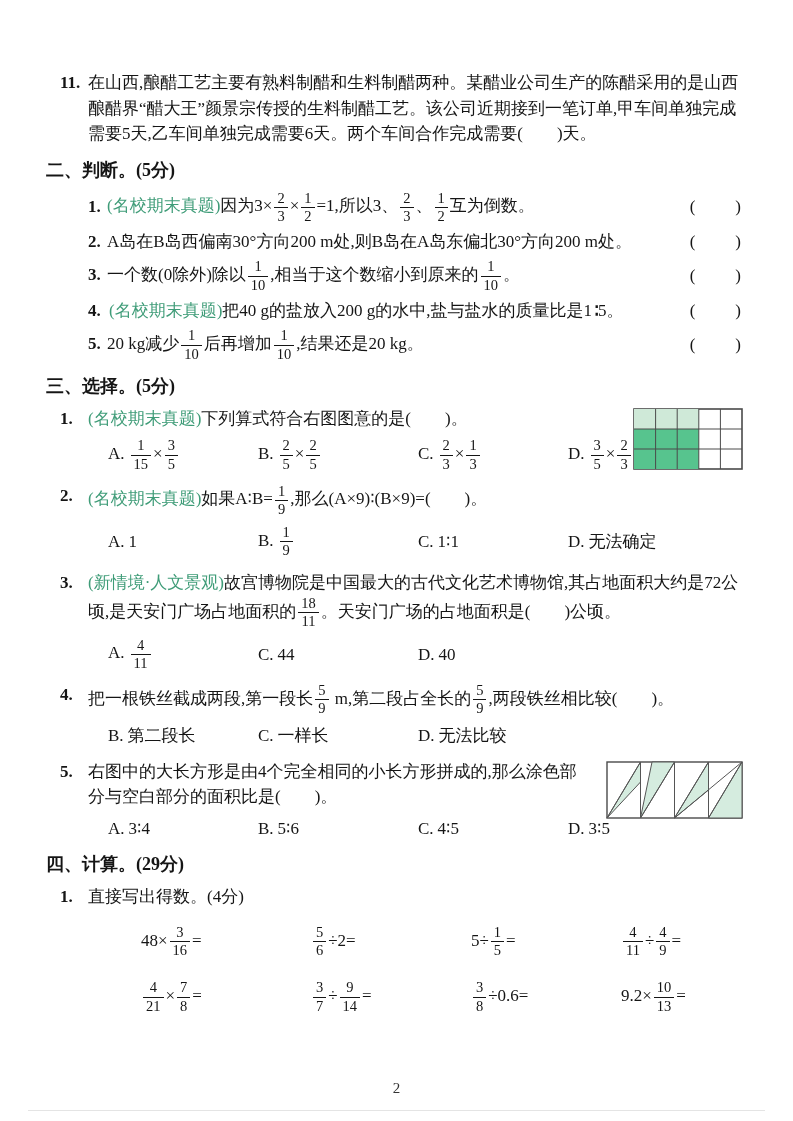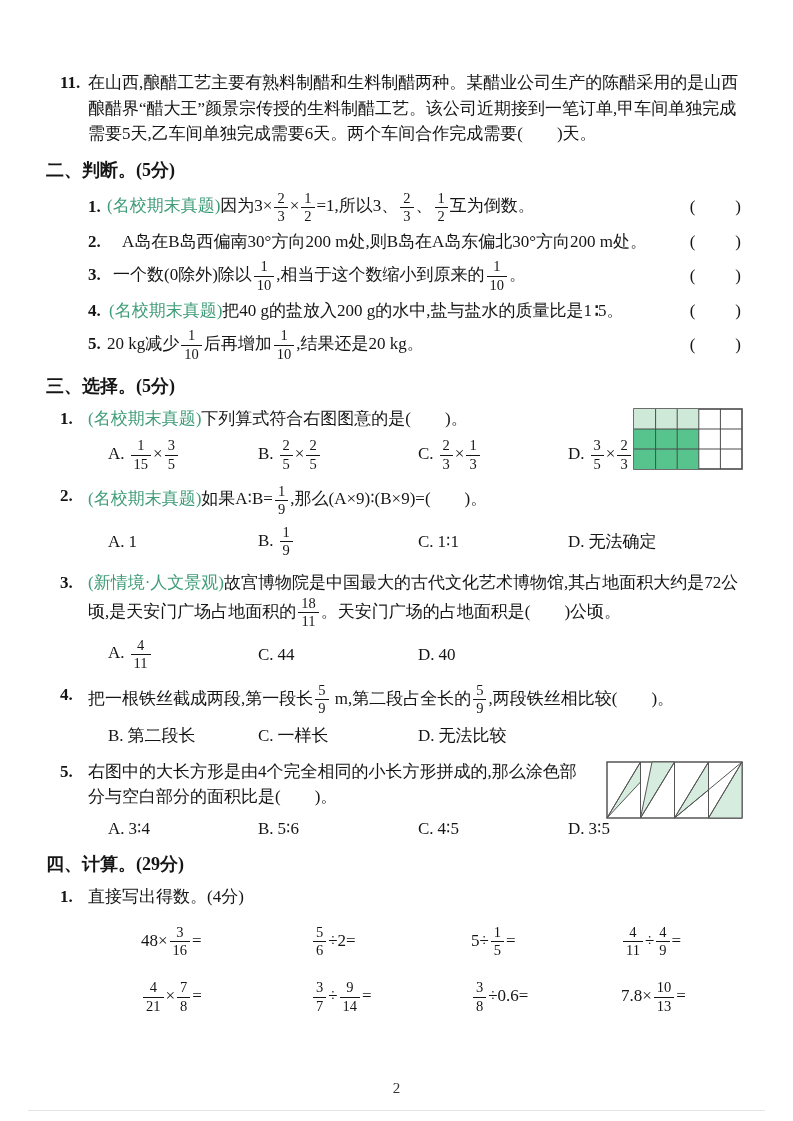--- a/index.html
+++ b/index.html
@@ -50,26 +50,26 @@
 
   <div class="sec-title">二、判断。(5分)</div>
 
   <div class="jrow hang">
     <div class="jtext"><span class="qnum">1.</span>
       <span style="margin-left:2px;"><span style="color: rgb(63, 156, 120);">(名校期末真题)</span><span>因为3×</span><span class="frac"><span class="fn">2</span><span class="fd">3</span></span><span>×</span><span class="frac"><span class="fn">1</span><span class="fd">2</span></span><span>=1,所以3、</span><span class="frac"><span class="fn">2</span><span class="fd">3</span></span><span>、</span><span class="frac"><span class="fn">1</span><span class="fd">2</span></span><span>互为倒数。</span></span></div>
     <div class="jans">(　　)</div>
   </div>
   <div class="jrow hang">
     <div class="jtext"><span class="qnum">2.</span>
-      <span style="margin-left:17px;"><span>A岛在B岛西偏南30°方向200 m处,则B岛在A岛东偏北30°方向200 m处。</span></span></div>
+      <span style="margin-left:2px;"><span>A岛在B岛西偏南30°方向200 m处,则B岛在A岛东偏北30°方向200 m处。</span></span></div>
     <div class="jans">(　　)</div>
   </div>
   <div class="jrow hang">
     <div class="jtext"><span class="qnum">3.</span>
-      <span style="margin-left:8px;"><span>一个数(0除外)除以</span><span class="frac"><span class="fn">1</span><span class="fd">10</span></span><span>,相当于这个数缩小到原来的</span><span class="frac"><span class="fn">1</span><span class="fd">10</span></span><span>。</span></span></div>
+      <span style="margin-left:2px;"><span>一个数(0除外)除以</span><span class="frac"><span class="fn">1</span><span class="fd">10</span></span><span>,相当于这个数缩小到原来的</span><span class="frac"><span class="fn">1</span><span class="fd">10</span></span><span>。</span></span></div>
     <div class="jans">(　　)</div>
   </div>
   <div class="jrow hang">
     <div class="jtext"><span class="qnum">4.</span>
       <span style="margin-left:4px;"><span style="color: rgb(63, 156, 120);">(名校期末真题)</span><span>把40 g的盐放入200 g的水中,盐与盐水的质量比是1∶5。</span></span></div>
     <div class="jans">(　　)</div>
   </div>
   <div class="jrow hang">
     <div class="jtext"><span class="qnum">5.</span>
       <span style="margin-left:2px;"><span>20 kg减少</span><span class="frac"><span class="fn">1</span><span class="fd">10</span></span><span>后再增加</span><span class="frac"><span class="fn">1</span><span class="fd">10</span></span><span>,结果还是20 kg。</span></span></div>
@@ -174,18 +174,18 @@
   <div class="calc">
     <span class="expr"><span>48×</span><span class="frac"><span class="fn">3</span><span class="fd">16</span></span><span>=</span></span>
     <span class="expr"><span class="frac"><span class="fn">5</span><span class="fd">6</span></span><span>÷2=</span></span>
     <span class="expr"><span>5÷</span><span class="frac"><span class="fn">1</span><span class="fd">5</span></span><span>=</span></span>
     <span class="expr"><span class="frac"><span class="fn">4</span><span class="fd">11</span></span><span>÷</span><span class="frac"><span class="fn">4</span><span class="fd">9</span></span><span>=</span></span>
   </div>
   <div class="calc">
     <span class="expr"><span class="frac"><span class="fn">4</span><span class="fd">21</span></span><span>×</span><span class="frac"><span class="fn">7</span><span class="fd">8</span></span><span>=</span></span>
     <span class="expr"><span class="frac"><span class="fn">3</span><span class="fd">7</span></span><span>÷</span><span class="frac"><span class="fn">9</span><span class="fd">14</span></span><span>=</span></span>
     <span class="expr"><span class="frac"><span class="fn">3</span><span class="fd">8</span></span><span>÷0.6=</span></span>
-    <span class="expr"><span>7.8×</span><span class="frac"><span class="fn">10</span><span class="fd">13</span></span><span>=</span></span>
+    <span class="expr"><span>9.2×</span><span class="frac"><span class="fn">10</span><span class="fd">13</span></span><span>=</span></span>
   </div>
 
   <div class="page-number">2</div>
   <div class="bottom-rule"></div>
 </div>
 
 </body></html>

